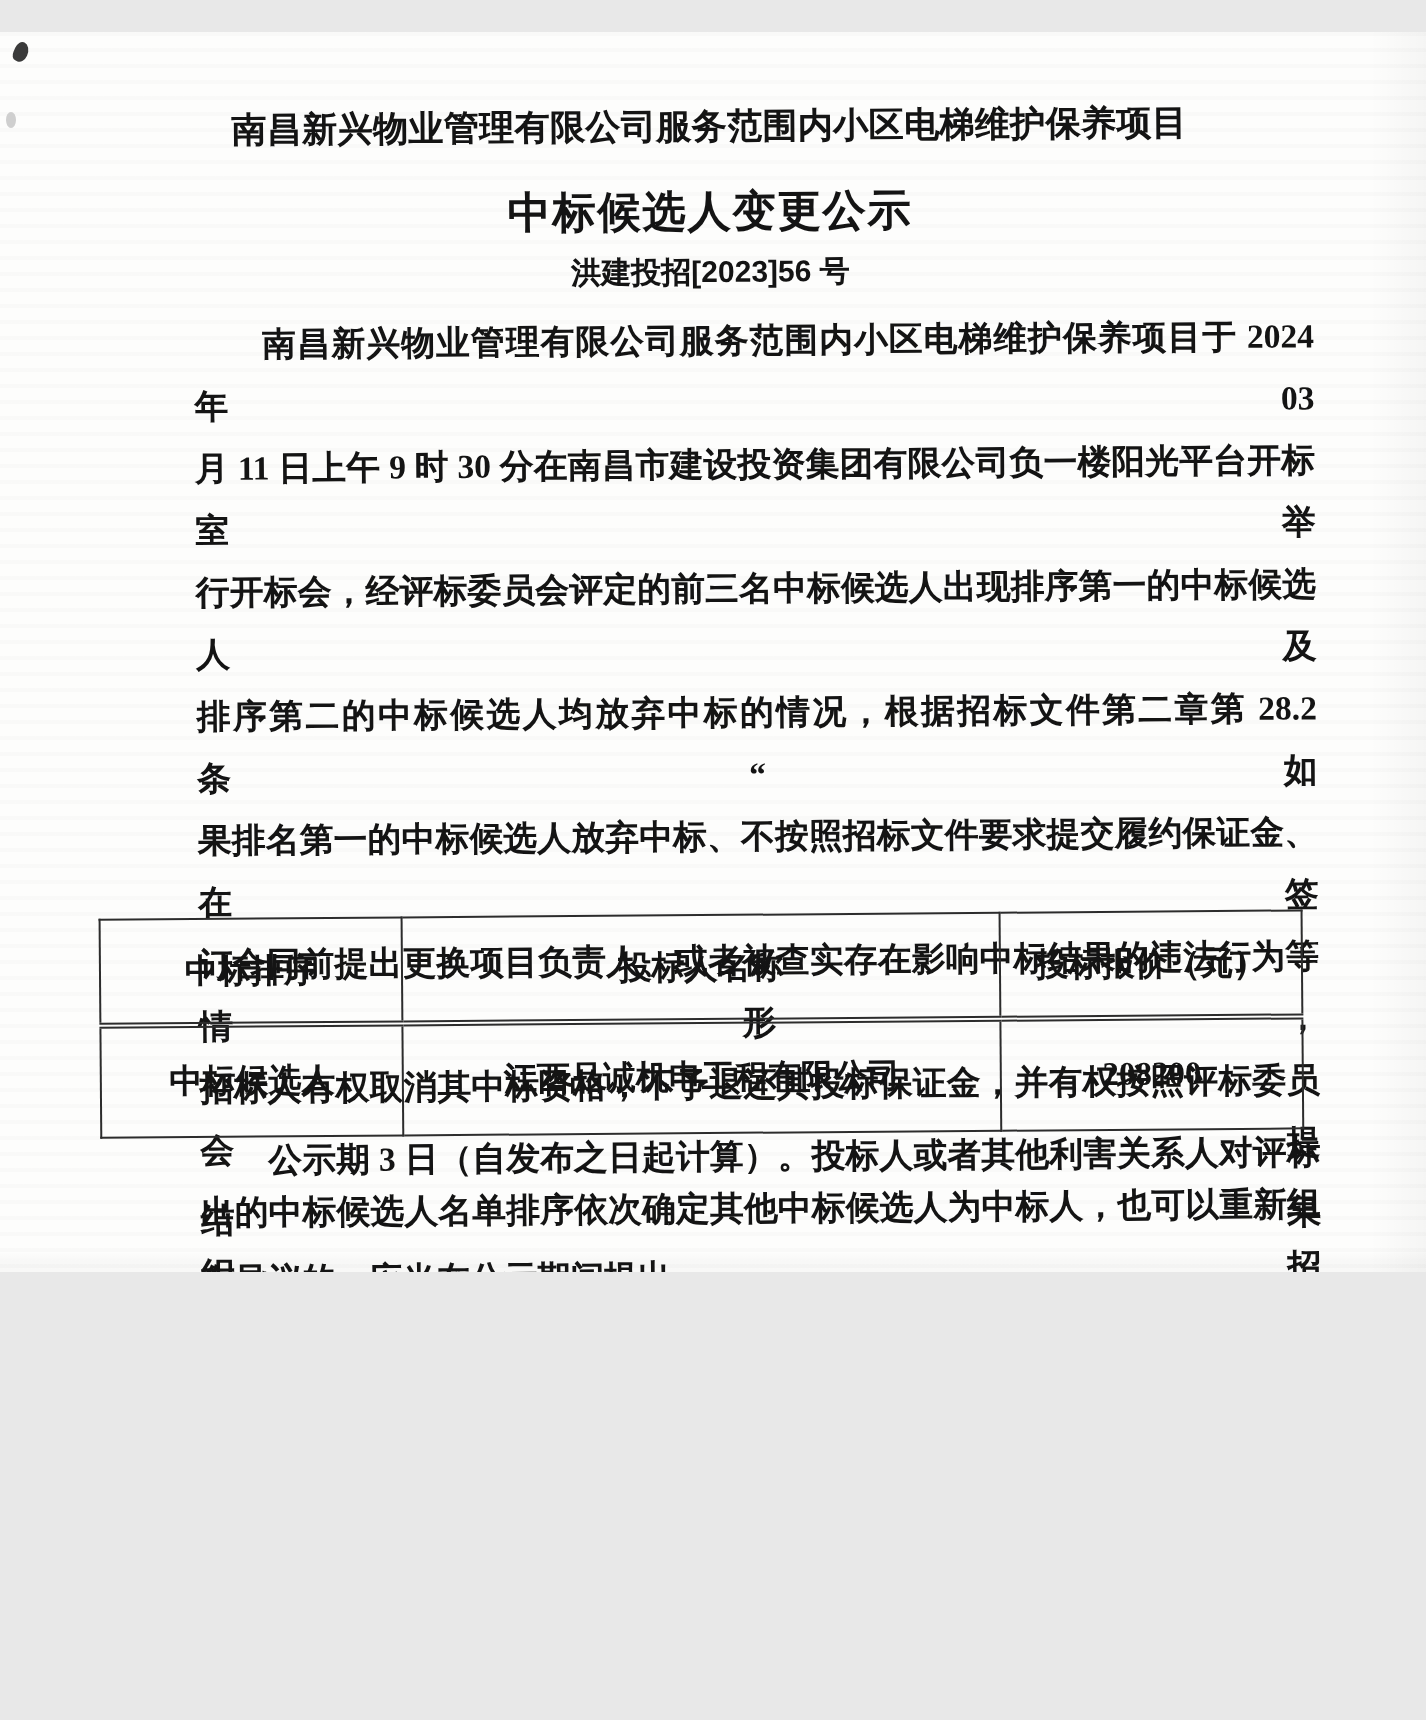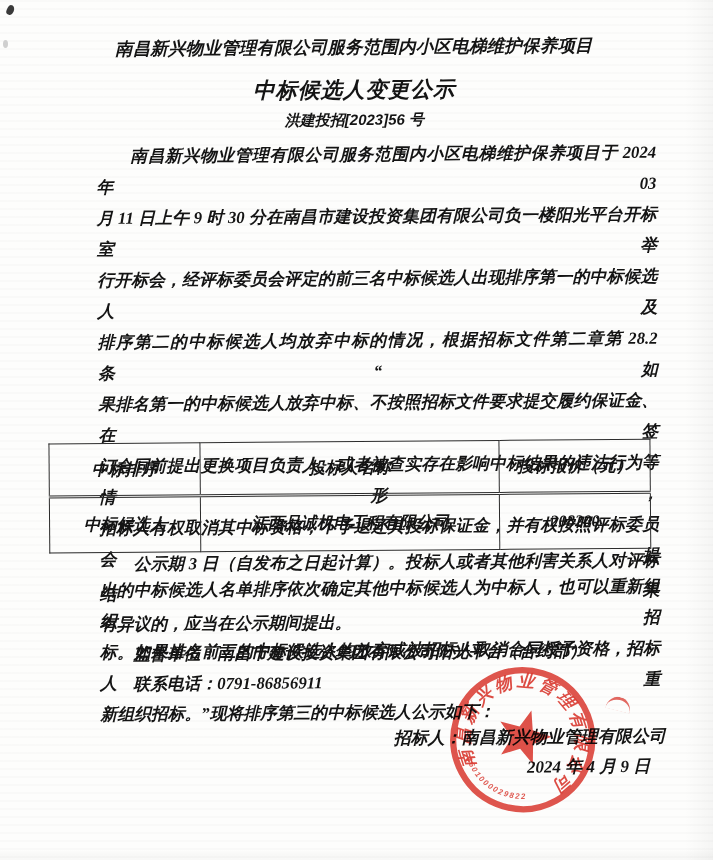--- a/index.html
+++ b/index.html
@@ -1,20 +1,19 @@
 <!DOCTYPE html>
 <html><head>
 <meta charset="utf-8">
 <style>
   html,body{margin:0;padding:0;background:#e8e8e8;}
   .page{
-    position:relative;width:713px;height:860px;margin:0 auto;
+    position:relative;width:713px;height:620px;margin:16px auto;
     background:#fdfdfc;overflow:hidden;color:#141414;
     font-family:"Liberation Serif",serif;
-    font-style:italic;
   }
   .scan-texture{
     position:absolute;inset:0;pointer-events:none;
     background:
       repeating-linear-gradient(180deg, rgba(0,0,0,0.014) 0 2px, rgba(0,0,0,0) 2px 8px),
       linear-gradient(90deg, rgba(0,0,0,0) 96%, rgba(0,0,0,0.03) 100%),
       linear-gradient(0deg, rgba(0,0,0,0.02) 0 6px, rgba(0,0,0,0) 10px);
   }
   .content{position:absolute;inset:0;transform:rotate(-0.45deg);transform-origin:50% 45%;}
   .centered{position:absolute;left:0;right:0;text-align:center;}

